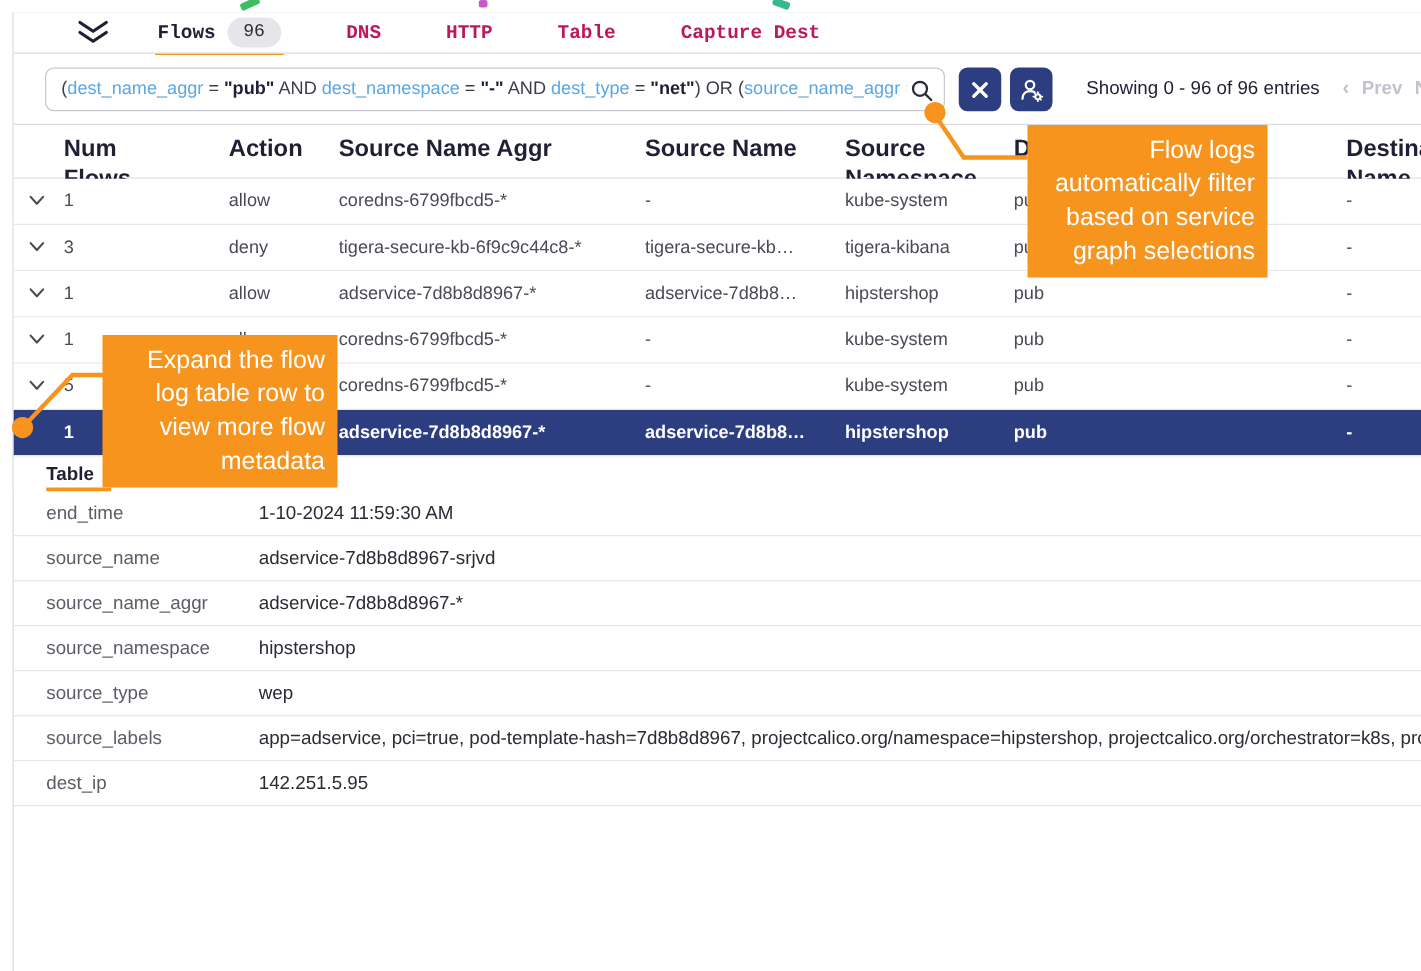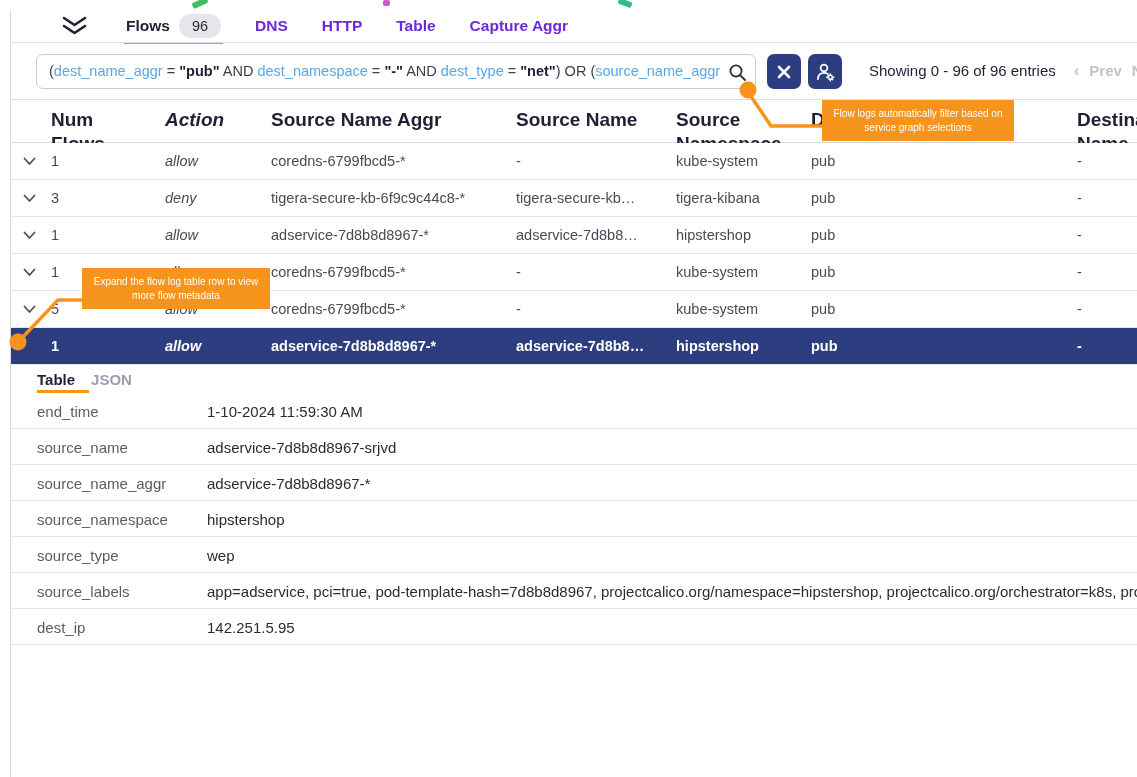--- a/index.html
+++ b/index.html
@@ -12,21 +12,21 @@
 
   
   .sliver { position:absolute; top:0; height:6px; border-radius:2px; }
 
   
   #tabbar { position:absolute; left:11px; top:10px; right:0; height:33px;
             border-bottom:1px solid #dcdce2; display:flex; align-items:center;
             padding-left:50px; gap:34px; background:#fff; }
   #tabbar .dbl-chev { width:27px; height:20px; margin-right:4px; }
   .tab { position:relative; display:flex; align-items:center; gap:9px; height:100%;
-         font-size:15.5px; font-weight:bold; color:#6d28d9; cursor:pointer; }
+         font-size:15.5px; font-weight:bold; color:#be185d; cursor:pointer; }
   .tab.active { color:#1f2033; }
   .tab.active::after { content:""; position:absolute; left:-2px; right:-2px; bottom:-4px;
                        height:3px; background:#f7941e; }
   .tab-badge { background:#e6e6ea; color:#2b2b35; font-weight:normal; font-size:14.5px;
                border-radius:14px; padding:4px 13px; }
 
   
   #toolbar { position:absolute; left:11px; top:44px; right:0; height:55px; background:#fff; }
   #query-box { position:absolute; left:25px; top:10px; width:720px; height:35px;
                border:1px solid #c9c9d2; border-radius:7px; background:#fff; }
@@ -53,21 +53,21 @@
                  border-top:1px solid #dcdce2; border-bottom:1px solid #dcdce2;
                  font-weight:bold; font-size:19px; color:#1f2033; background:#fff; }
   .hc { position:absolute; top:8px; line-height:1.25; }
   #flow-rows { position:absolute; left:11px; top:143px; right:0; height:222px; }
   .frow { position:absolute; left:0; right:0; height:37px; border-bottom:1px solid #e7e7eb;
           font-size:14.5px; color:#4a4a55; cursor:pointer; background:#fff; }
   .frow.selected { background:#2d3e80; color:#fff; font-weight:bold; }
   .fc { position:absolute; top:10px; white-space:nowrap; }
   .c-exp { left:12px; width:24px; }
   .c-num { left:40px; width:110px; }
-  .c-act { left:154px; width:85px;font-style:italic; }
+  .c-act { left:172px; width:85px; }
   .c-sna { left:260px; width:235px; }
   .c-sn  { left:505px; width:150px; }
   .c-sns { left:665px; width:125px; }
   .c-dna { left:800px; width:255px; }
   .c-dn  { left:1066px; width:120px; }
   .hc.c-num, .hc.c-sns, .hc.c-dn { width:90px; }
   .exp-chev { width:13px; height:9px; }
 
   
   #detail-tabs { position:absolute; left:11px; top:365px; right:0; height:28px;
@@ -81,56 +81,56 @@
   #detail-rows { position:absolute; left:11px; top:393px; right:0; }
   .drow { position:relative; border-bottom:1px solid #e7e7eb; font-size:15px; }
   .dkey { position:absolute; left:26px; top:50%; transform:translateY(-50%);
           color:#5c5c66; white-space:nowrap; }
   .dval { position:absolute; left:196px; top:50%; transform:translateY(-50%);
           color:#2b2b35; white-space:nowrap; }
 
   
   #conn-overlay { position:absolute; left:0; top:0; width:1137px; height:777px;
                   pointer-events:none; z-index:40; }
-  .tip { position:absolute; background:#f7941e; color:#fff; font-size:10px;
-         line-height:1.35; text-align:center; padding:7px 10px; z-index:45; }
+  .tip { position:absolute; background:#f7941e; color:#fff; font-size:20px;
+         line-height:1.35; text-align:right; padding:7px 10px; z-index:45; }
   #tip-filter { left:822px; top:100px; width:192px; }
   #tip-expand { left:82px; top:268px; width:188px; }
 </style>
 </head>
 <body>
 
 <div class="sliver" style="left:192px; width:16px; background:#3ebd64; transform:rotate(-25deg);"></div>
 <div class="sliver" style="left:383px; width:7px; background:#c75bc7;"></div>
 <div class="sliver" style="left:618px; width:14px; background:#35b98f; transform:rotate(20deg);"></div>
 
 <div id="frame-top"></div>
 <div id="frame-left"></div>
 
 <div id="tabbar">
   <svg class="dbl-chev" viewBox="0 0 27 20">
     <polyline points="3,2 13.5,9 24,2" fill="none" stroke="#1f2033" stroke-width="2.6" stroke-linecap="round" stroke-linejoin="round"></polyline>
     <polyline points="3,10 13.5,17 24,10" fill="none" stroke="#1f2033" stroke-width="2.6" stroke-linecap="round" stroke-linejoin="round"></polyline>
   </svg>
-  <div id="tabs-container" style="display:flex; gap:34px; height:100%; ">
+  <div id="tabs-container" style="display:flex; gap:52px; height:100%; font-family:Liberation Mono, monospace;">
       <div class="tab active">
         <span>Flows</span>
         <span class="tab-badge">96</span>
       </div>
       <div class="tab">
         <span>DNS</span>
       </div>
       <div class="tab">
         <span>HTTP</span>
       </div>
       <div class="tab">
         <span>Table</span>
       </div>
       <div class="tab">
-        <span>Capture Aggr</span>
+        <span>Capture Dest</span>
       </div>
     </div>
 </div>
 
 <div id="toolbar">
   <div id="query-box">
     <div class="q-text"><span class="tk-plain">(</span><span class="tk-field">dest_name_aggr</span><span class="tk-plain"> = </span><span class="tk-value">"pub"</span><span class="tk-plain"> AND </span><span class="tk-field">dest_namespace</span><span class="tk-plain"> = </span><span class="tk-value">"-"</span><span class="tk-plain"> AND </span><span class="tk-field">dest_type</span><span class="tk-plain"> = </span><span class="tk-value">"net"</span><span class="tk-plain">) OR (</span><span class="tk-field">source_name_aggr</span><span class="tk-plain"> = </span><span class="tk-value">"pub"</span></div>
     <div class="q-mag">
       <svg width="19" height="19" viewBox="0 0 19 19">
         <circle cx="8" cy="8" r="5.6" fill="none" stroke="#2b2b35" stroke-width="1.8"></circle>

